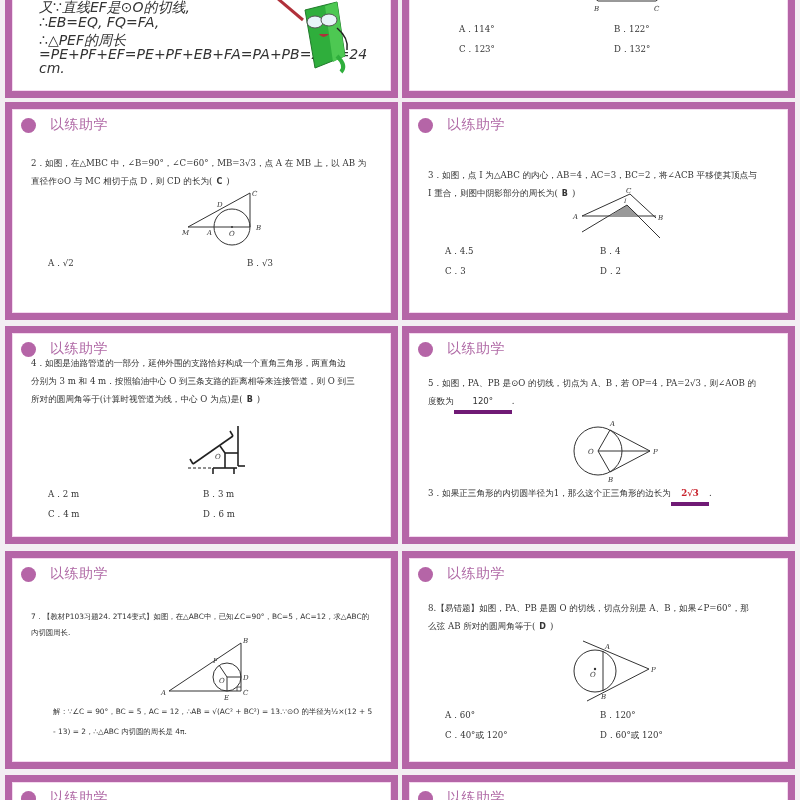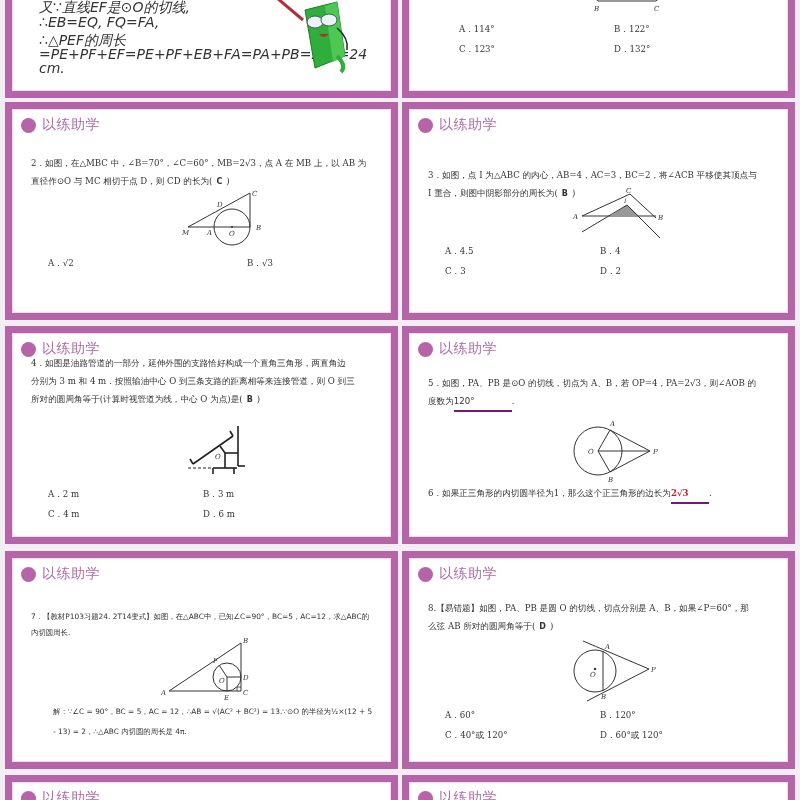--- a/index.html
+++ b/index.html
@@ -18,42 +18,42 @@
   .slide .inner {
     position:relative;
     width:100%; height:100%;
     background:#fff;
     box-sizing:border-box;
     border:1px solid #f4d9ef;
     overflow:hidden;
   }
   .head {
     position:absolute; left:8px; top:6px;
-    display:flex; align-items:center; gap:6px;
+    display:flex; align-items:center; gap:14px;
   }
   .dot {
     width:15px; height:15px; border-radius:50%; background:#b565a7;
   }
   .head-title {
     font-family:"DejaVu Sans", sans-serif;
     font-size:14px; color:#b06aa6; letter-spacing:0.5px;
   }
   .q {
     position:absolute; left:18px; right:16px;
     font-size:8.6px; line-height:18px; color:#333;
   }
   .ans { font-family:"DejaVu Sans", sans-serif; font-weight:bold; font-size:8px; padding:0 4px; }
   .opts {
     position:absolute; left:35px; width:300px;
     display:grid; grid-template-columns:155px 145px; row-gap:8px;
     font-size:8.6px; color:#333;
   }
   .fig { position:absolute; }
   .sol { position:absolute; font-size:14px; line-height:14px; color:#333; font-family:"DejaVu Sans", sans-serif; }
-  .blank { display:inline-block; border-bottom:2px solid #701a75; text-align:left; font-family:"DejaVu Sans", sans-serif; }
+  .blank { display:inline-block; border-bottom:4px solid #701a75; text-align:center; font-family:"DejaVu Sans", sans-serif; }
   .red { color:#c8202a; font-weight:bold; }
 </style>
 </head>
 <body>
 
 <div class="slide" style="left:5px; top:-120px; width:393px; height:218px;">
   <div class="inner">
     <div class="sol" style="left:26px; top:112px; font-style:italic;">又∵直线EF是⊙O的切线,</div>
     <div class="sol" style="left:26px; top:127px; font-style:italic;">∴EB=EQ, FQ=FA,</div>
     <div class="sol" style="left:26px; top:145px; font-style:italic;">∴△PEF的周长=PE+PF+EF=PE+PF+EB+FA=PA+PB=2PA=24 cm.</div>
@@ -89,21 +89,21 @@
   </div>
 </div>
 
 <div class="slide" style="left:5px; top:102px; width:393px; height:218px;">
   <div class="inner">
     <div class="head">
       <div class="dot"></div>
       <div class="head-title">以练助学</div>
     </div>
     <div class="q" style="top:44px;">
-      <div>2．如图，在△MBC 中，∠B=70°，∠C=60°，MB=2√3，点 A 在 MB 上，以 AB 为</div>
+      <div>2．如图，在△MBC 中，∠B=90°，∠C=60°，MB=3√3，点 A 在 MB 上，以 AB 为</div>
       <div><span>直径作⊙O 与 MC 相切于点 D，则 CD 的长为(</span><span class="ans">C</span><span>)</span></div>
     </div>
     <svg class="fig" style="left:165px; top:80px;" width="90" height="62" viewBox="0 0 90 62">
       <line x1="10" y1="37" x2="72" y2="37" stroke="#333" stroke-width="1"></line>
       <line x1="10" y1="37" x2="72" y2="3" stroke="#333" stroke-width="1"></line>
       <line x1="72" y1="3" x2="72" y2="37" stroke="#333" stroke-width="1"></line>
       <circle cx="54" cy="37" r="18" fill="none" stroke="#333" stroke-width="1"></circle>
       <circle cx="54" cy="37" r="1" fill="#333"></circle>
       <text x="74" y="6" font-size="7" font-style="italic" fill="#333">C</text>
       <text x="39" y="17" font-size="7" font-style="italic" fill="#333">D</text>
@@ -203,21 +203,21 @@
       <line x1="28" y1="33" x2="40" y2="12" stroke="#333" stroke-width="1"></line>
       <line x1="28" y1="33" x2="40" y2="54" stroke="#333" stroke-width="1"></line>
       <line x1="40" y1="12" x2="80" y2="33" stroke="#333" stroke-width="1"></line>
       <line x1="40" y1="54" x2="80" y2="33" stroke="#333" stroke-width="1"></line>
       <text x="40" y="8" font-size="7" font-style="italic" fill="#333">A</text>
       <text x="18" y="36" font-size="7" font-style="italic" fill="#333">O</text>
       <text x="83" y="36" font-size="7" font-style="italic" fill="#333">P</text>
       <text x="38" y="64" font-size="7" font-style="italic" fill="#333">B</text>
     </svg>
     <div class="q" style="top:150px;">
-      <span>6．如果正三角形的内切圆半径为1，那么这个正三角形的边长为</span><span class="blank red" style="width:38px; font-family:'DejaVu Serif', serif;">2√3</span><span>.</span>
+      <span>3．如果正三角形的内切圆半径为1，那么这个正三角形的边长为</span><span class="blank red" style="width:38px; font-family:'DejaVu Serif', serif;">2√3</span><span>.</span>
     </div>
   </div>
 </div>
 
 <div class="slide" style="left:5px; top:551px; width:393px; height:218px;">
   <div class="inner">
     <div class="head">
       <div class="dot"></div>
       <div class="head-title">以练助学</div>
     </div>

